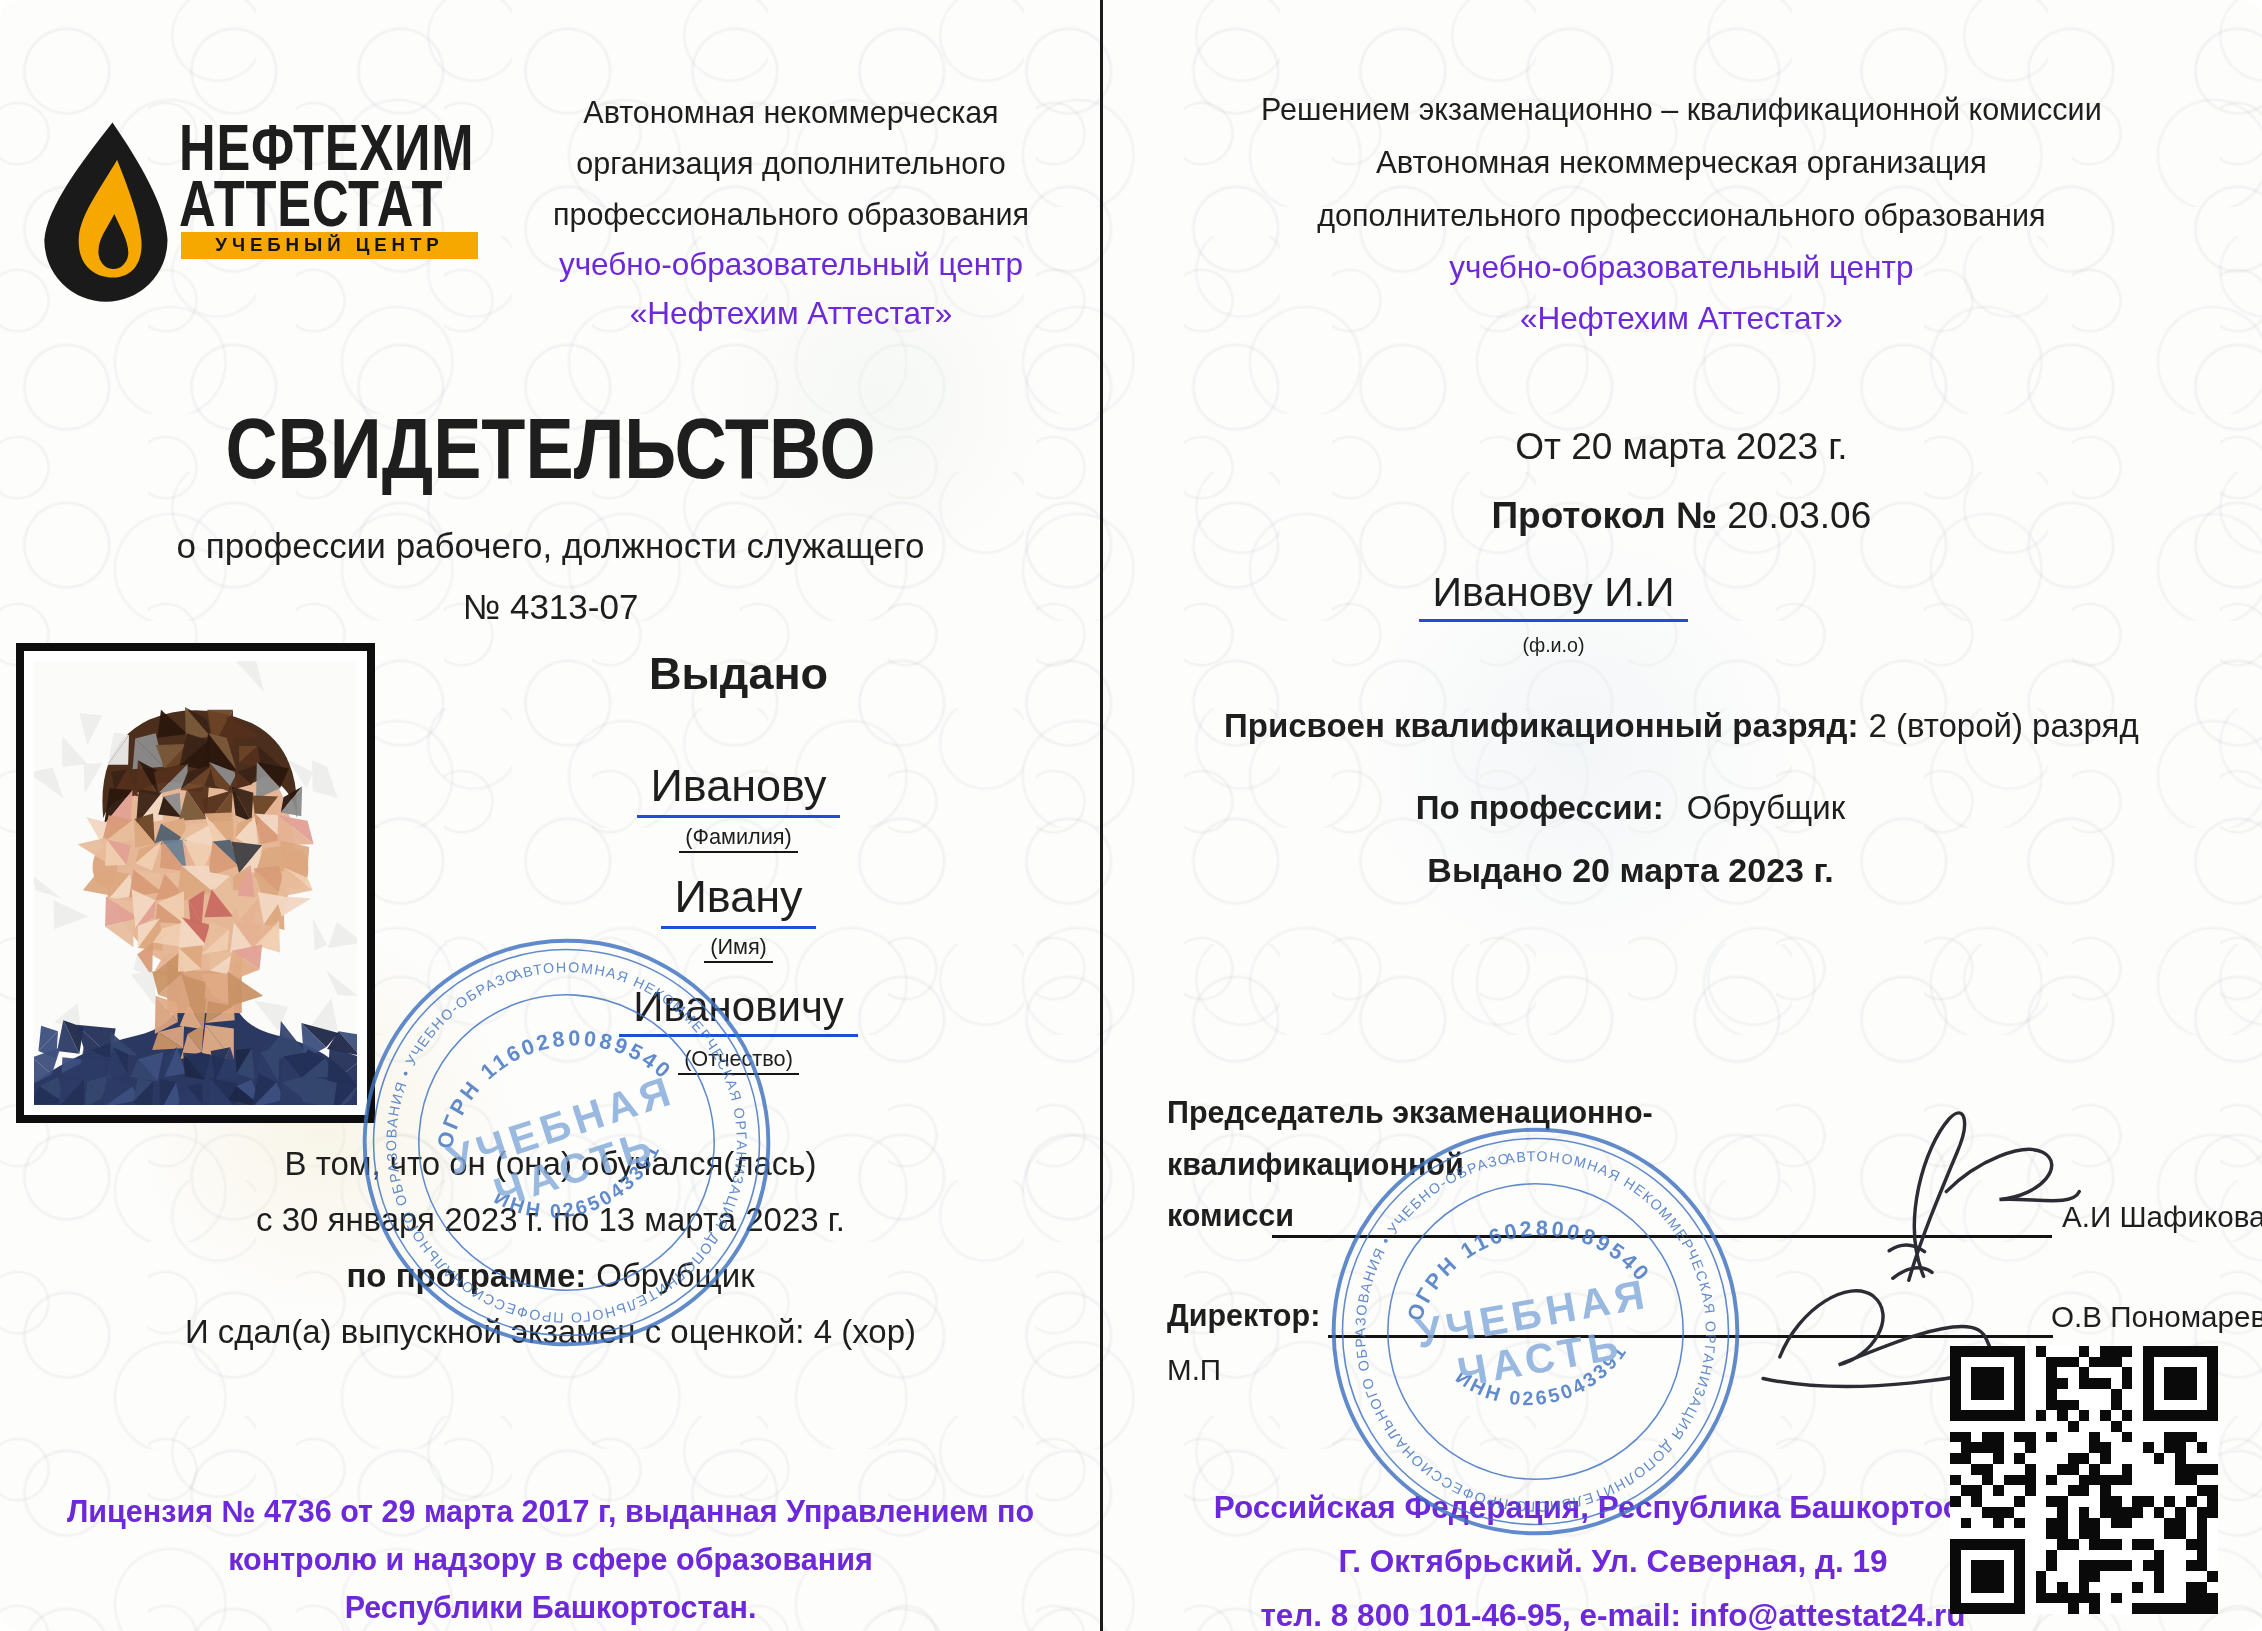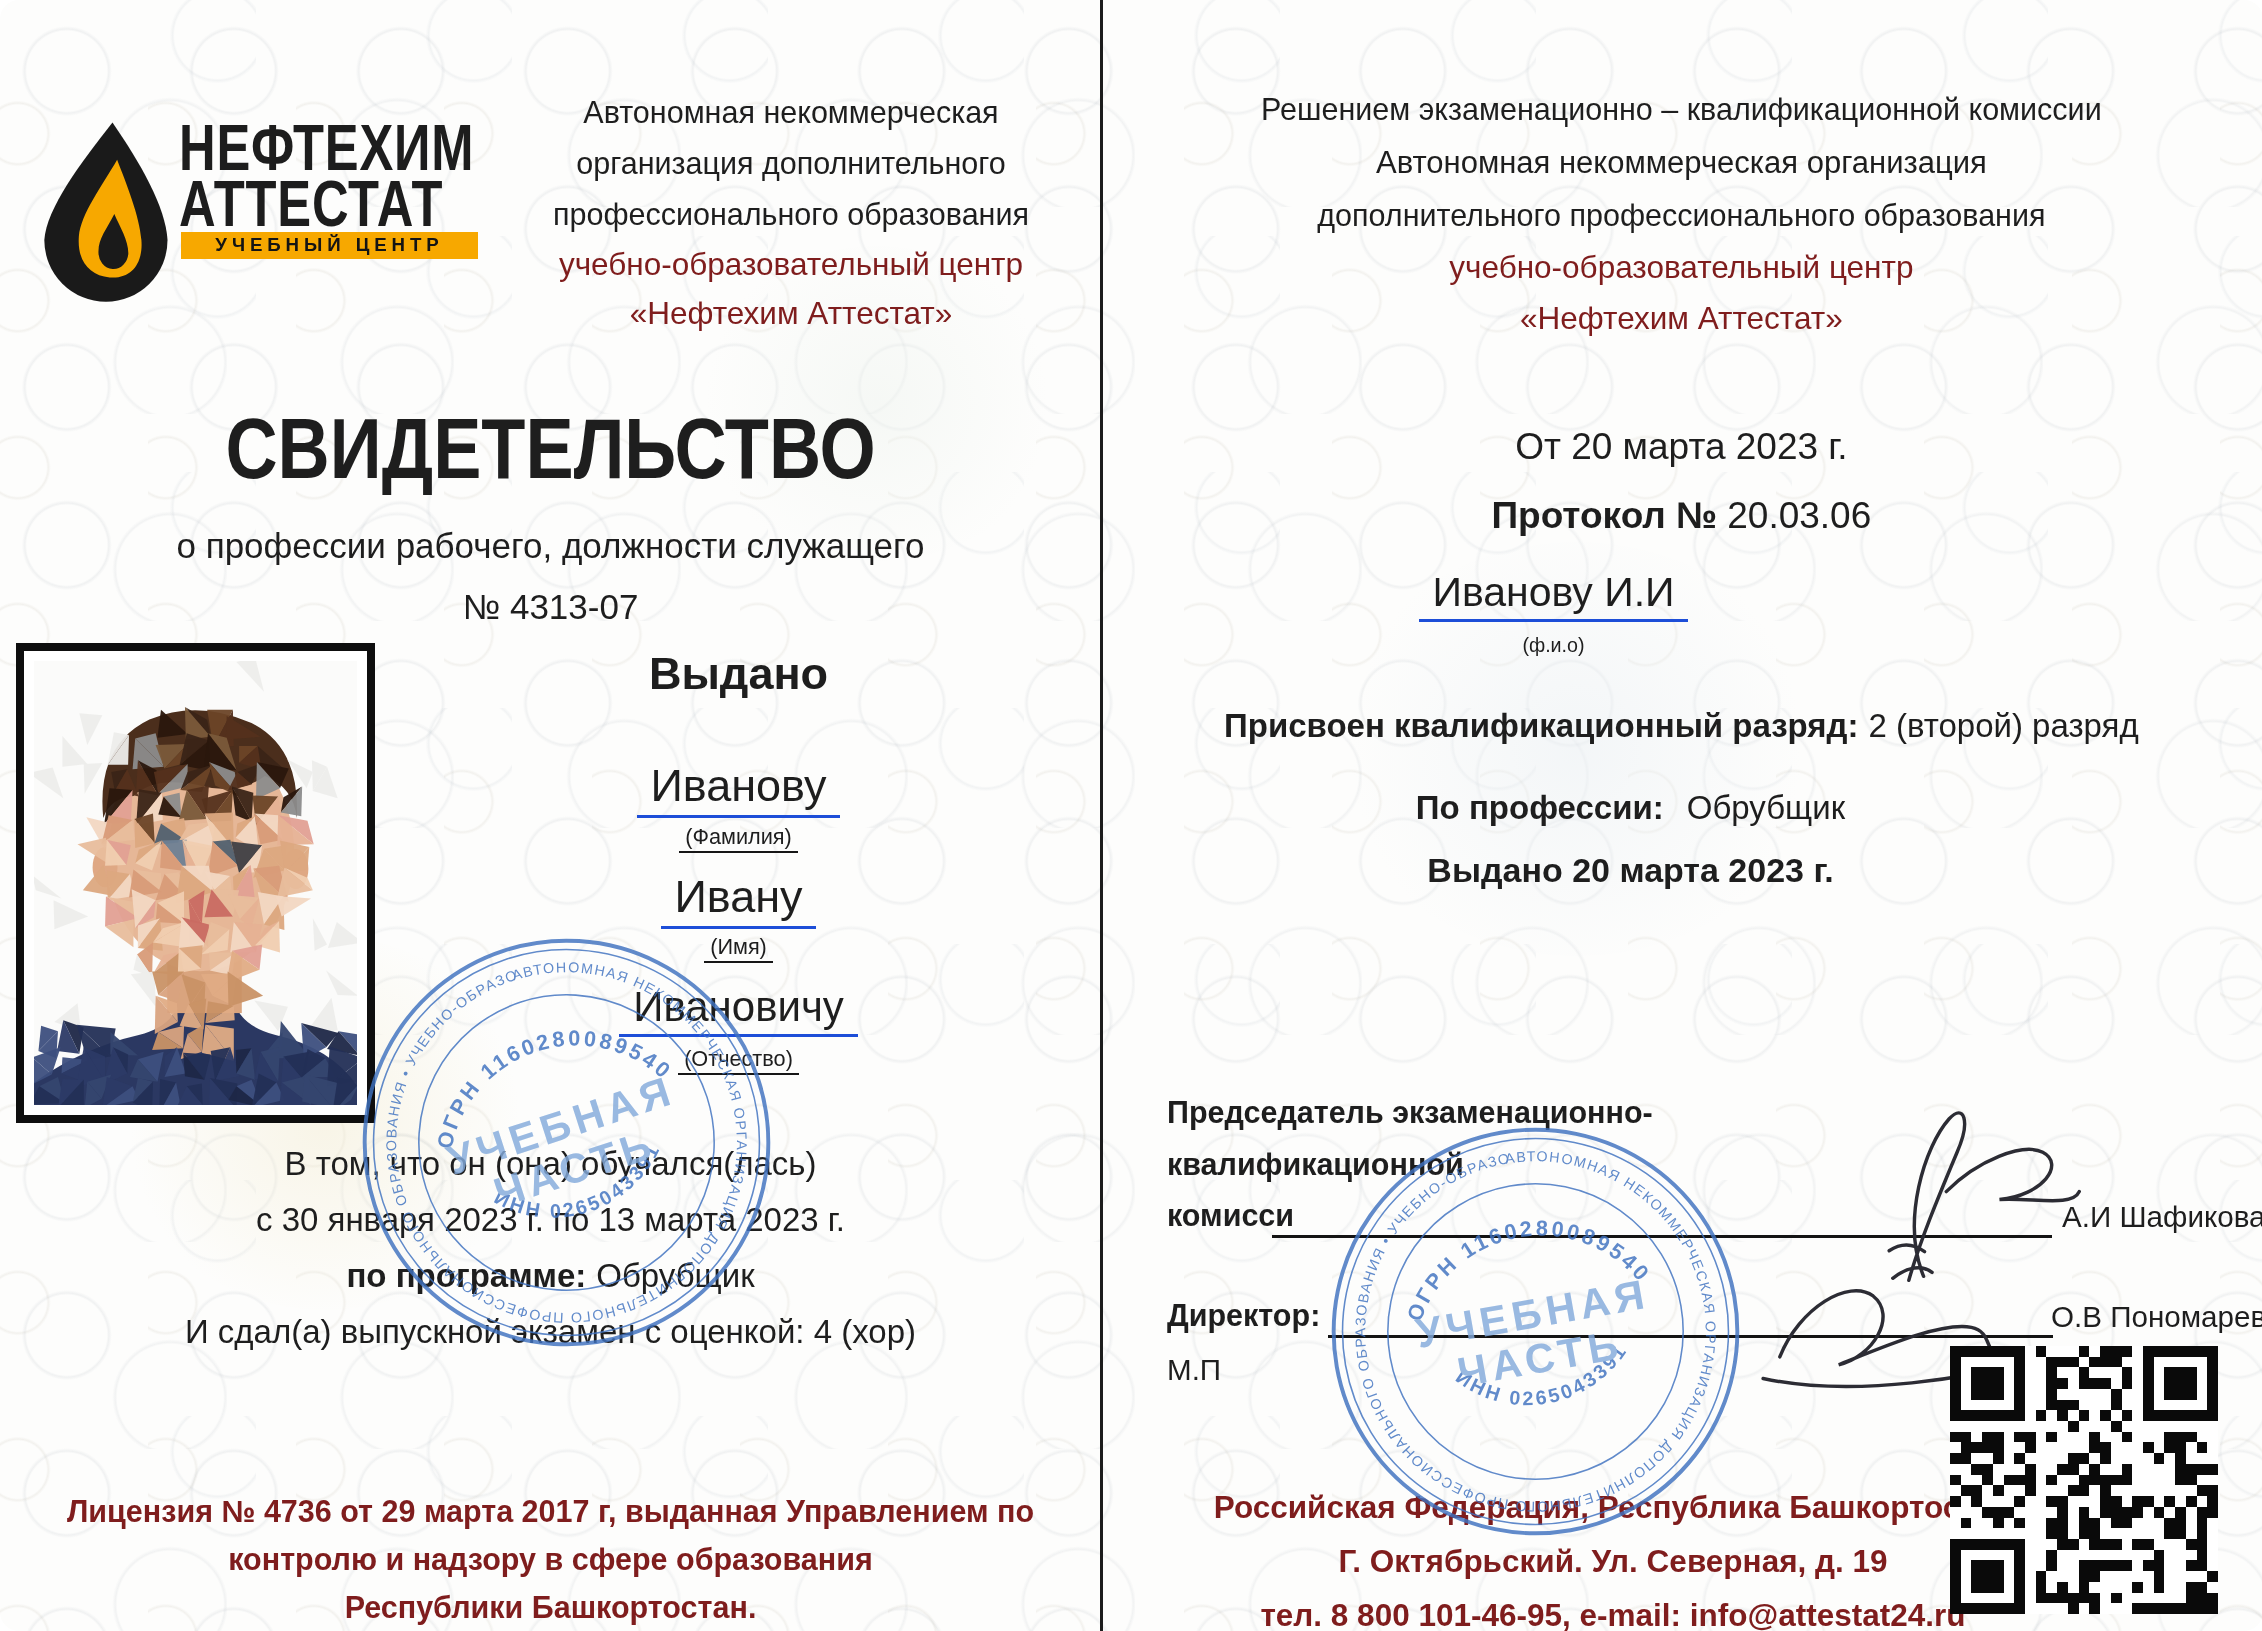--- a/index.html
+++ b/index.html
@@ -15,21 +15,21 @@
       radial-gradient(circle 45px at 40% 45%, transparent 40px, rgba(130,142,155,0.10) 42px, transparent 45px),
       radial-gradient(circle 59px at 75% 75%, transparent 53px, rgba(130,142,155,0.09) 55px, transparent 58px),
       radial-gradient(circle 33px at 12% 80%, transparent 28.6px, rgba(152,142,118,0.10) 30.5px, transparent 33px),
       radial-gradient(circle 49px at 85% 15%, transparent 43px, rgba(128,145,162,0.09) 45px, transparent 48px);
     background-size:167px 158px,227px 207px,148px 167px,256px 236px;
   }
   .blotch{position:absolute;border-radius:50%;pointer-events:none;}
   .abs{position:absolute;}
   .ctr{text-align:center;}
   .b{font-weight:bold;}
-  .red{color:#7f1d1d;}
+  .red{color:#6d28d9;}
   .nowrap{white-space:nowrap;}
   .uline{display:inline-block;border-bottom:3px solid #1d4ed8;padding:0 13.8px 3px;}
   .uline-sm{display:inline-block;border-bottom:2px solid #161616;padding:0 5.9px 1px;}
   .sigline{border-bottom:3px solid #141414;}
   .logo-name{font-size:65px;font-weight:800;line-height:56px;letter-spacing:1px;color:#1d1d1d;
     transform:scaleX(.78);transform-origin:left top;white-space:nowrap;}
   .logo-bar{background:#f7a800;color:#141414;font-size:18.7px;font-weight:800;letter-spacing:4.9px;
     line-height:26.6px;text-align:center;white-space:nowrap;}
   .doc-title{font-size:85px;font-weight:800;letter-spacing:0px;line-height:1;
     transform:scaleX(.85);transform-origin:center top;white-space:nowrap;}

